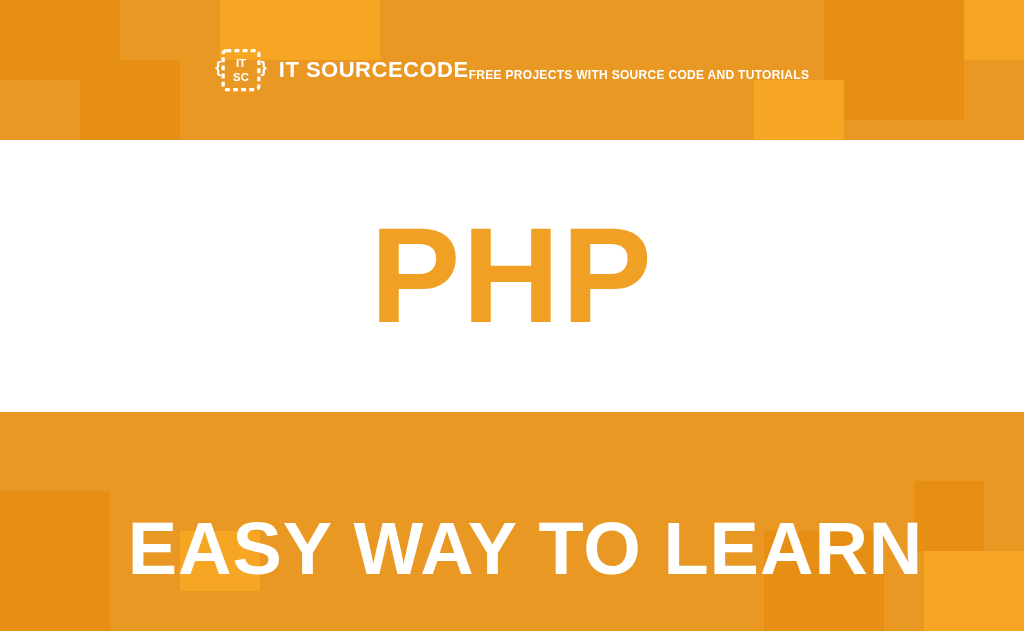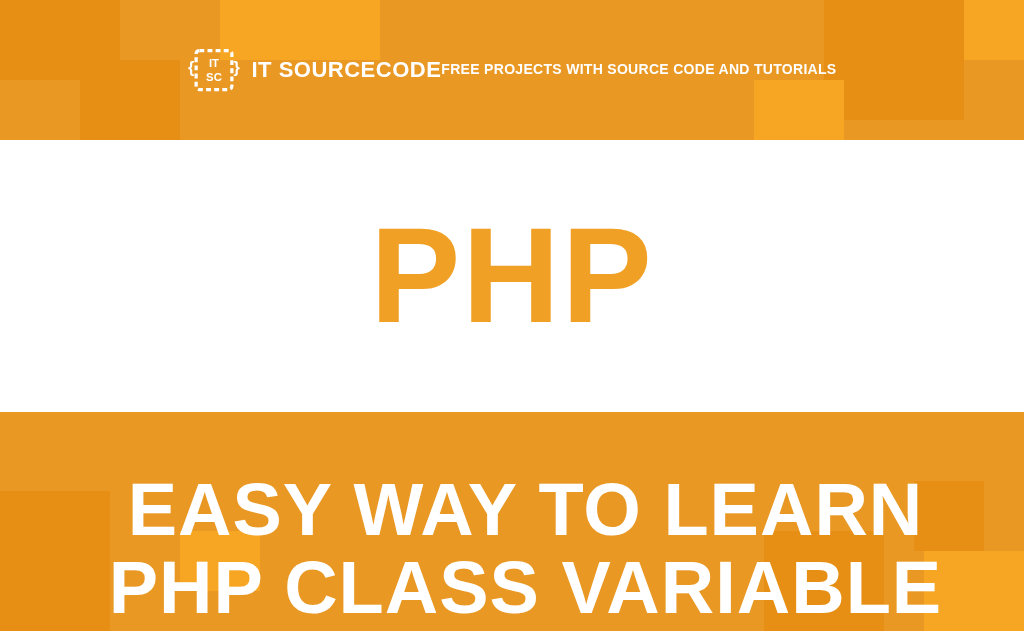--- a/index.html
+++ b/index.html
@@ -61,24 +61,24 @@
       flex-direction: row;
       color: white;
     }
     .logo-title {
       font-size: 22px;
       font-weight: 900;
       letter-spacing: 0.5px;
       line-height: 1;
     }
     .logo-sub {
-      font-size: 14px;
+      font-size: 12px;
       font-weight: 600;
       letter-spacing: 0.3px;
-      margin-top: 2px;
+      margin-top: 9px;
     }
     .white-band {
       position: absolute;
       top: 140px;
       left: 0;
       right: 0;
       height: 272px;
       background: white;
       z-index: 4;
       display: flex;
@@ -151,15 +151,14 @@
       </div>
     </div>
   </div>
 
   <div class="white-band">
     <div class="main-title-line1">PHP</div>
   </div>
 
   <div class="footer">
     <div class="sub-line">EASY WAY TO LEARN</div>
-    <div class="sub-line">PHP CLASS VARIABLE</div>
   </div>
 </div>
 
 </body></html>

